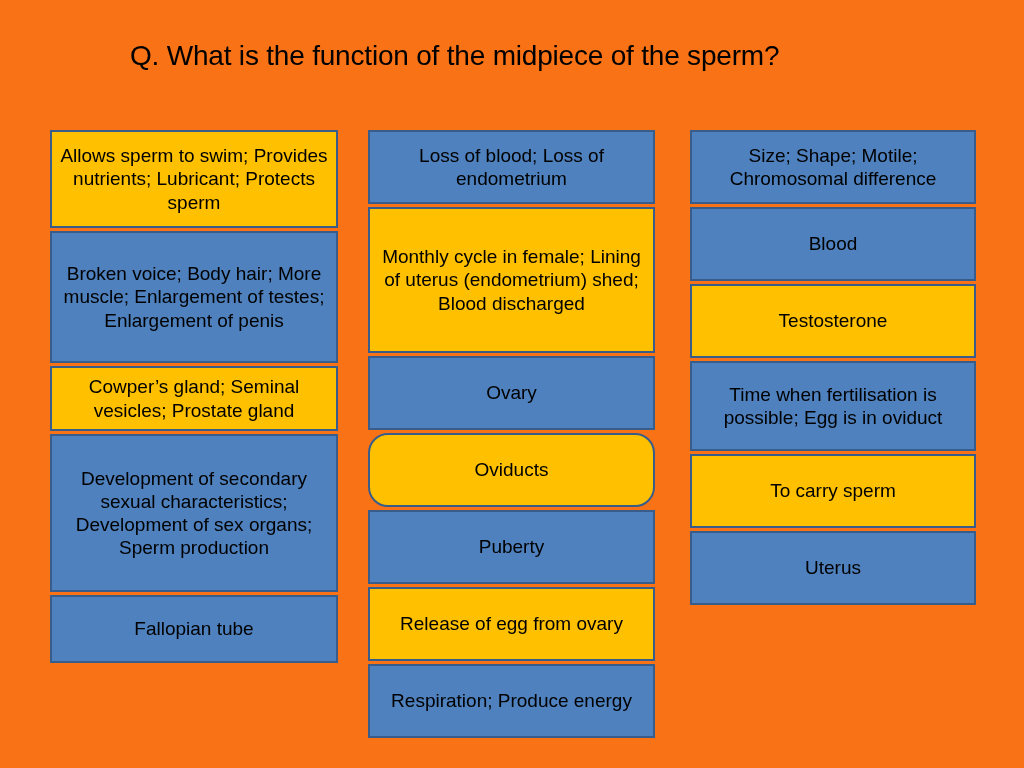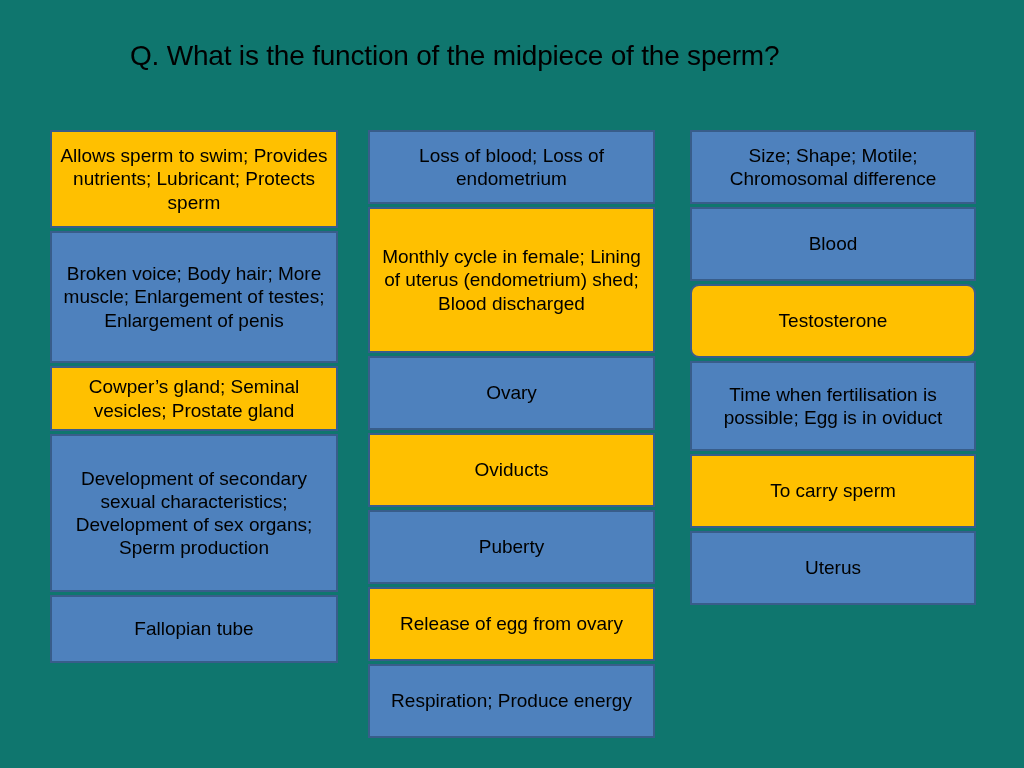--- a/index.html
+++ b/index.html
@@ -13,21 +13,21 @@
     height: 768px;
     overflow: hidden;
     font-family: "Liberation Sans", sans-serif;
     color: #000000;
   }
 
   #slide {
     position: relative;
     width: 1024px;
     height: 768px;
-    background: #0f766e;
+    background: #f97316;
   }
 
   #slide-title {
     position: absolute;
     left: 130px;
     top: 40px;
     width: 780px;
     font-size: 28px;
     font-weight: 400;
     color: #000000;
@@ -99,41 +99,41 @@
   <div class="column" id="column-2">
       <div class="answer-box blue" style="height: 74px;">
         <span class="box-text">Loss of blood; Loss of endometrium</span>
       </div>
       <div class="answer-box yellow" style="height: 146px;">
         <span class="box-text">Monthly cycle in female; Lining of uterus (endometrium) shed; Blood discharged</span>
       </div>
       <div class="answer-box blue" style="height: 74px;">
         <span class="box-text">Ovary</span>
       </div>
-      <div class="answer-box yellow" style="height: 74px;">
+      <div class="answer-box yellow" style="height: 74px; border-radius: 20px;">
         <span class="box-text">Oviducts</span>
       </div>
       <div class="answer-box blue" style="height: 74px;">
         <span class="box-text">Puberty</span>
       </div>
       <div class="answer-box yellow" style="height: 74px;">
         <span class="box-text">Release of egg from ovary</span>
       </div>
       <div class="answer-box blue" style="height: 74px;">
         <span class="box-text">Respiration; Produce energy</span>
       </div>
     </div>
   <div class="column" id="column-3">
       <div class="answer-box blue" style="height: 74px;">
         <span class="box-text">Size; Shape; Motile; Chromosomal difference</span>
       </div>
       <div class="answer-box blue" style="height: 74px;">
         <span class="box-text">Blood</span>
       </div>
-      <div class="answer-box yellow" style="height: 74px; border-radius: 9px;">
+      <div class="answer-box yellow" style="height: 74px;">
         <span class="box-text">Testosterone</span>
       </div>
       <div class="answer-box blue" style="height: 90px;">
         <span class="box-text">Time when fertilisation is possible; Egg is in oviduct</span>
       </div>
       <div class="answer-box yellow" style="height: 74px;">
         <span class="box-text">To carry sperm</span>
       </div>
       <div class="answer-box blue" style="height: 74px;">
         <span class="box-text">Uterus</span>

